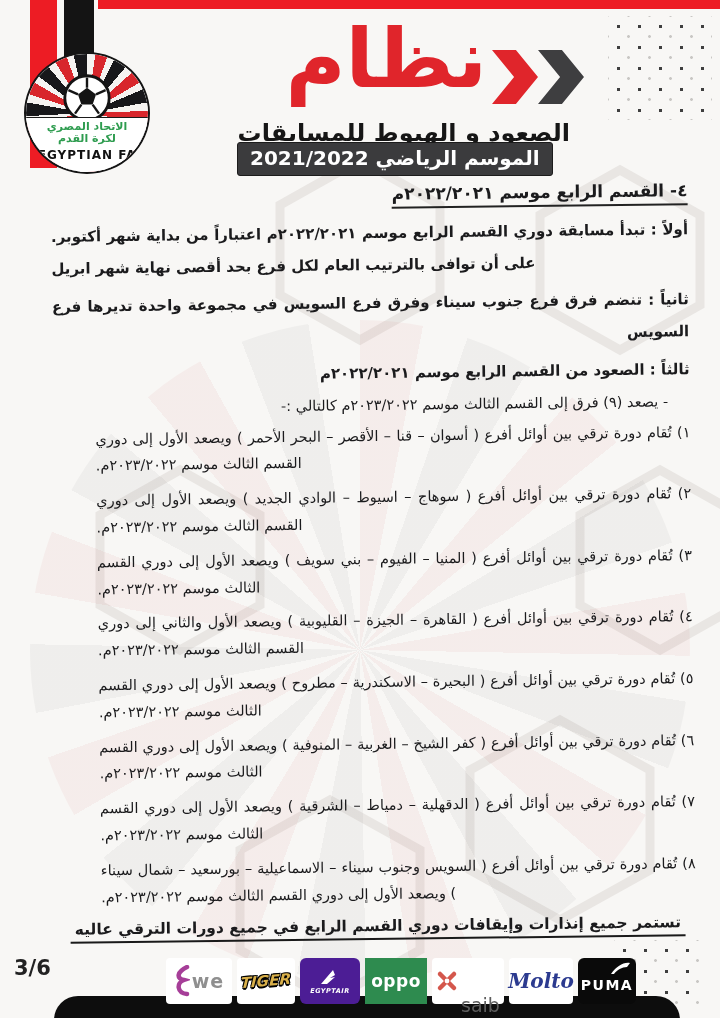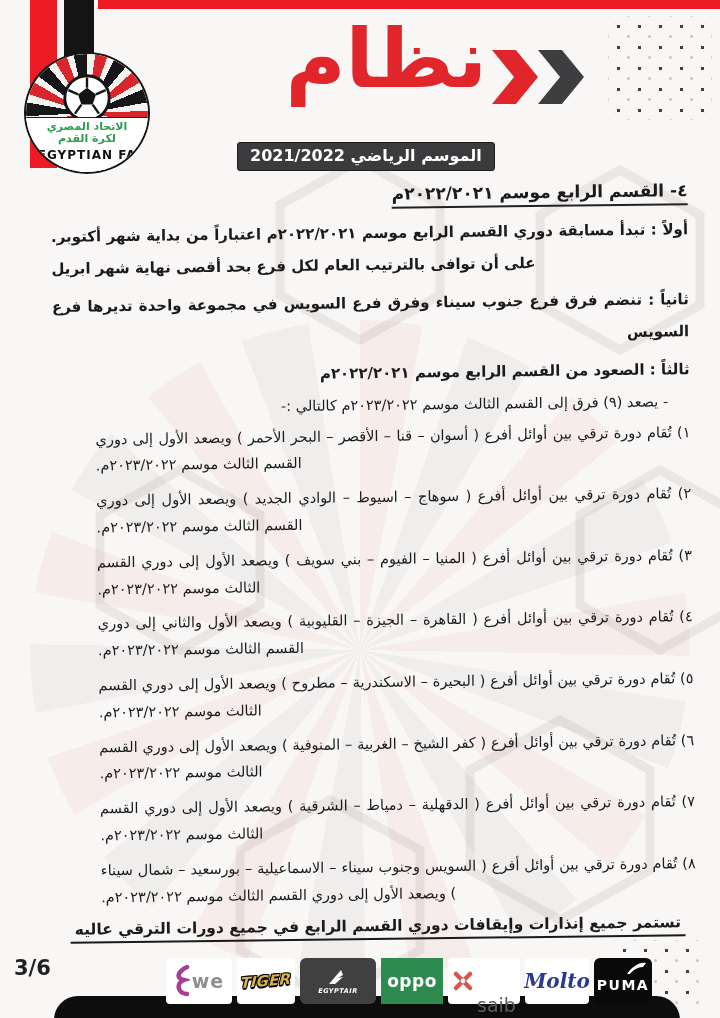--- a/index.html
+++ b/index.html
@@ -30,21 +30,21 @@
   .logo-band{position:absolute;left:0;right:0;bottom:0;height:47%;background:#fff;border-top:1.5px solid #1a1a1a;text-align:center;padding-top:3px;box-sizing:border-box;}
   .logo-ar{color:#2E9C4F;font-weight:bold;font-size:11px;line-height:1.15;direction:rtl;}
   .logo-en{color:#111;font-weight:bold;font-size:12px;letter-spacing:1px;margin-top:2px;}
 
   
   .chevron{position:absolute;z-index:3;clip-path:polygon(0 0,52% 0,100% 50%,52% 100%,0 100%,48% 50%);}
   .chevron-red{left:492px;top:50px;width:46px;height:54px;background:#E0252B;}
   .chevron-dark{left:538px;top:50px;width:46px;height:54px;background:#3E3E40;}
   .title{position:absolute;right:233px;top:8px;margin:0;font-size:82px;line-height:1.25;font-weight:bold;color:#E0252B;z-index:3;}
   .subtitle{position:absolute;right:150px;top:119px;font-size:24px;font-weight:bold;color:#161616;z-index:3;}
-  .season-badge{position:absolute;left:237px;top:142px;background:#3b3b3d;color:#fff;font-size:16px;font-weight:bold;
+  .season-badge{position:absolute;left:237px;top:142px;background:#3b3b3d;color:#fff;font-size:20px;font-weight:bold;
     padding:3px 12px 5px;border-radius:3px;border:1px solid #1c1c1c;direction:rtl;z-index:3;}
 
   
   .doc{position:absolute;left:55px;right:28px;top:184px;direction:rtl;color:#1b1b1d;z-index:2;transform:rotate(-0.7deg);}
   .heading{text-align:right;margin-bottom:9px;}
   .heading-text{display:inline-block;font-size:17px;font-weight:bold;border-bottom:2px solid #222;padding-bottom:3px;}
   .clause{margin:0 0 7px;font-size:15px;font-weight:bold;line-height:2.1;}
   .clause-justify{text-align:justify;text-align-last:left;}
   .clause-right{text-align:justify;text-align-last:right;}
   .intro{margin:2px 22px 10px 0;font-size:14.5px;font-weight:normal;text-align:right;}
@@ -55,21 +55,21 @@
 
   
   .page-number{position:absolute;left:14px;top:956px;font-size:21px;font-weight:bold;color:#222;z-index:3;}
   .sponsors{position:absolute;left:166px;top:956px;height:50px;display:flex;align-items:center;gap:5px;z-index:3;}
   .sp{background:#fff;border-radius:4px;display:flex;align-items:center;justify-content:center;height:46px;box-sizing:border-box;}
   .sp-we{width:66px;gap:2px;}
   .we-text{font-size:19px;font-weight:bold;color:#8f8f8f;letter-spacing:1px;}
   .sp-tiger{width:58px;}
   .tiger-text{font-size:15px;font-weight:bold;font-style:italic;color:#D9B04A;transform:skewX(-8deg) rotate(-5deg);
     text-shadow:-1px -1px 0 #000,1px -1px 0 #000,-1px 1px 0 #000,1px 1px 0 #000,0 2px 0 #000;}
-  .sp-egyptair{width:76px;background:#404040;border-radius:6px;flex-direction:column;gap:1px;}
+  .sp-egyptair{width:60px;background:#4c1d95;border-radius:6px;flex-direction:column;gap:1px;}
   .egyptair-text{font-size:6.5px;font-weight:bold;font-style:italic;color:#fff;letter-spacing:.5px;}
   .sp-oppo{width:62px;background:#2E8B4F;border-radius:0;}
   .oppo-text{font-size:17px;font-weight:bold;color:#fff;letter-spacing:.5px;}
   .sp-saib{width:72px;gap:3px;}
   .saib-text{font-size:19px;color:#5d5d5d;margin-top:48px;}
   .sp-molto{width:64px;}
   .molto-text{font-family:"DejaVu Serif",serif;font-size:20px;font-weight:bold;font-style:italic;color:#2B3A8F;}
   .sp-puma{width:58px;background:#0a0a0a;border-radius:6px;position:relative;}
   .puma-text{font-size:14px;font-weight:bold;color:#fff;letter-spacing:1.5px;margin-top:8px;}
   .puma-cat{position:absolute;right:5px;top:4px;}
@@ -115,20 +115,21 @@
     <div class="logo-band">
       <div class="logo-ar">الاتحاد المصري</div>
       <div class="logo-ar">لكرة القدم</div>
       <div class="logo-en">EGYPTIAN FA</div>
     </div>
   </div>
 
   <div class="chevron chevron-red"></div>
   <div class="chevron chevron-dark"></div>
   <h1 class="title" dir="rtl">نظام</h1>
+  <div class="subtitle" dir="rtl">الصعود و الهبوط للمسابقات</div>
   <div class="season-badge">الموسم الرياضي 2021/2022</div>
 
   <div class="doc">
     <div class="heading">
       <span class="heading-text">٤- القسم الرابع موسم ٢٠٢٢/٢٠٢١م</span>
     </div>
 
     <p class="clause clause-justify">
       <span>أولاً :</span>
       <span>تبدأ مسابقة دوري القسم الرابع موسم ٢٠٢٢/٢٠٢١م اعتباراً من بداية شهر أكتوبر. على أن توافى بالترتيب العام لكل فرع بحد أقصى نهاية شهر ابريل</span>

